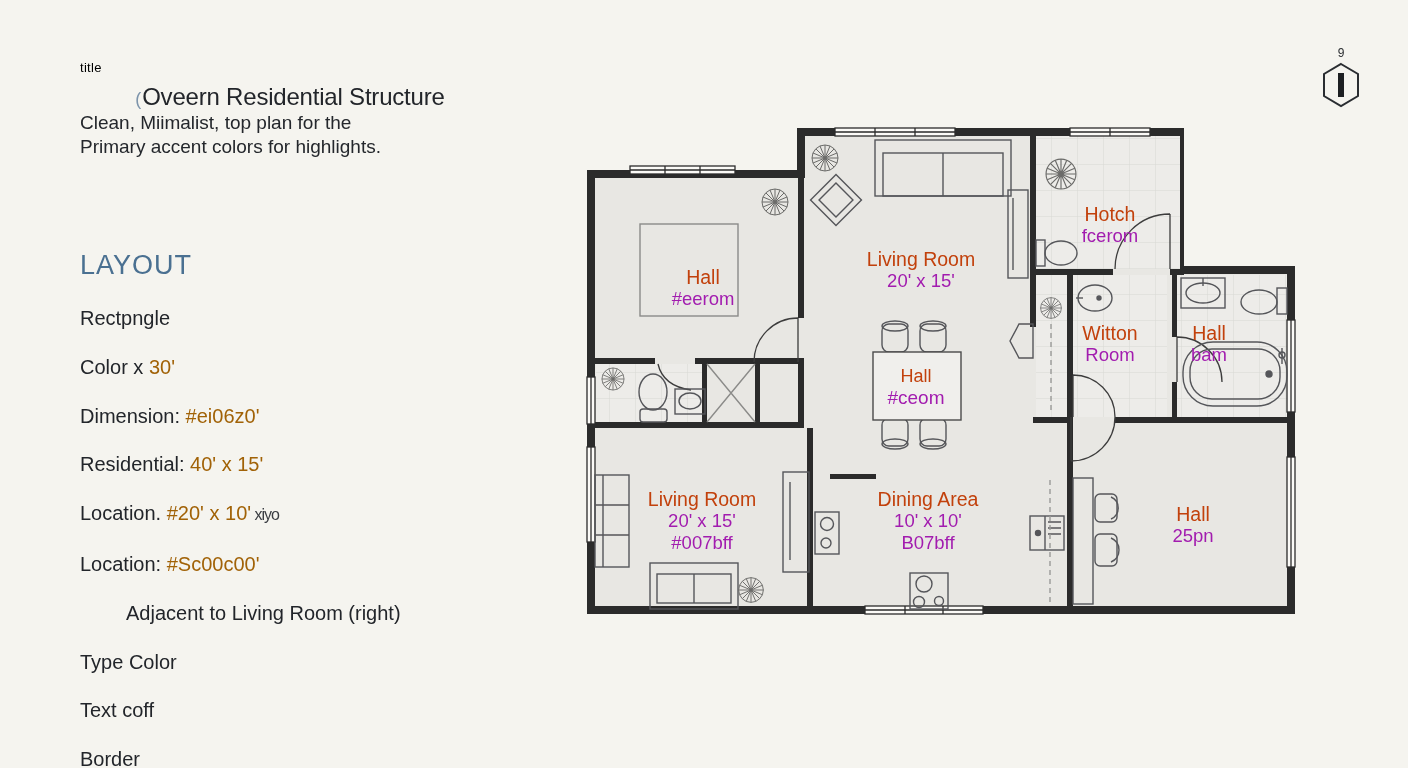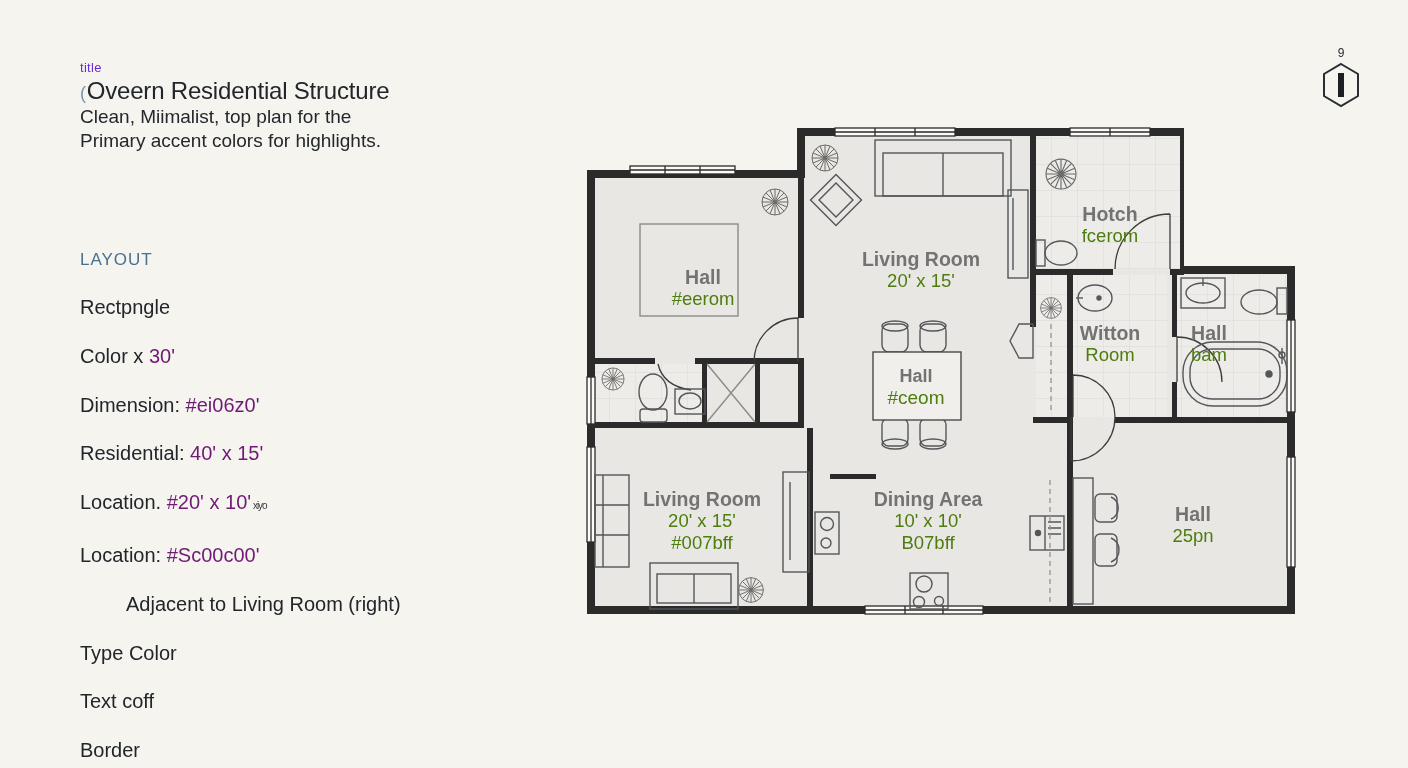--- a/index.html
+++ b/index.html
@@ -4,39 +4,39 @@
 <style>
   html,body{margin:0;padding:0;}
   body{
     width:1408px;height:768px;position:relative;overflow:hidden;
     background:#f5f4ef;
     font-family:"Liberation Sans","DejaVu Sans",sans-serif;
     color:#24272c;
   }
   
   .spec-panel{position:absolute;left:80px;top:60px;width:420px;}
-  .eyebrow{font-size:13px;color:#6d28d9;letter-spacing:.3px;}
-  .title-row{margin-top:2px;font-size:24px;line-height:1.15;color:#22252a;font-weight:500;letter-spacing:-.2px;}
+  .eyebrow{font-size:13px;color:#000000;letter-spacing:.3px;}
+  .title-row{margin-top:8px;font-size:24px;line-height:1.15;color:#22252a;font-weight:500;letter-spacing:-.2px;text-align:center;}
   .title-mark{color:#7d94ab;font-size:18px;margin-right:1px;}
   .subtitle{margin-top:0;font-size:19px;line-height:24px;color:#24272c;}
   .layout-block{position:absolute;left:80px;top:250px;width:430px;}
-  .layout-heading{font-size:17px;color:#4a7091;letter-spacing:1px;margin-bottom:5px;}
+  .layout-heading{font-size:27px;color:#4a7091;letter-spacing:1px;margin-bottom:5px;}
   .spec-line{font-size:20px;line-height:22.8px;color:#22252a;white-space:nowrap;margin-top:26px;}
-  .spec-line .val{color:#701a75;}
-  .spec-line .tiny{font-size:10px;color:#3a3d42;letter-spacing:-1px;}
+  .spec-line .val{color:#a16207;}
+  .spec-line .tiny{font-size:16px;color:#3a3d42;letter-spacing:-1px;}
   .spec-line.indent{padding-left:46px;}
   
   .compass{position:absolute;left:1318px;top:46px;width:46px;text-align:center;}
   .compass-label{font-size:12px;color:#2a2d31;margin-bottom:0px;}
   
   .plan{position:absolute;left:583px;top:112px;width:720px;height:512px;}
   .plan svg{position:absolute;left:0;top:0;}
   .room-label{position:absolute;transform:translate(-50%,-50%);text-align:center;white-space:nowrap;}
-  .rl-name{font-size:19.5px;color:#737373;line-height:22px;font-weight:bold;}
-  .rl-sub{font-size:18.5px;color:#4d7c0f;line-height:22px;}
+  .rl-name{font-size:19.5px;color:#c2410c;line-height:22px;}
+  .rl-sub{font-size:18.5px;color:#a21caf;line-height:22px;}
 </style>
 </head>
 <body>
 
 <div class="spec-panel">
   <div class="eyebrow">title</div>
   <div class="title-row"><span class="title-mark">(</span><span>Oveern Residential Structure</span></div>
   <div class="subtitle">
     <div>Clean,  Miimalist, top plan for the</div>
     <div>Primary accent colors for highlights.</div>

